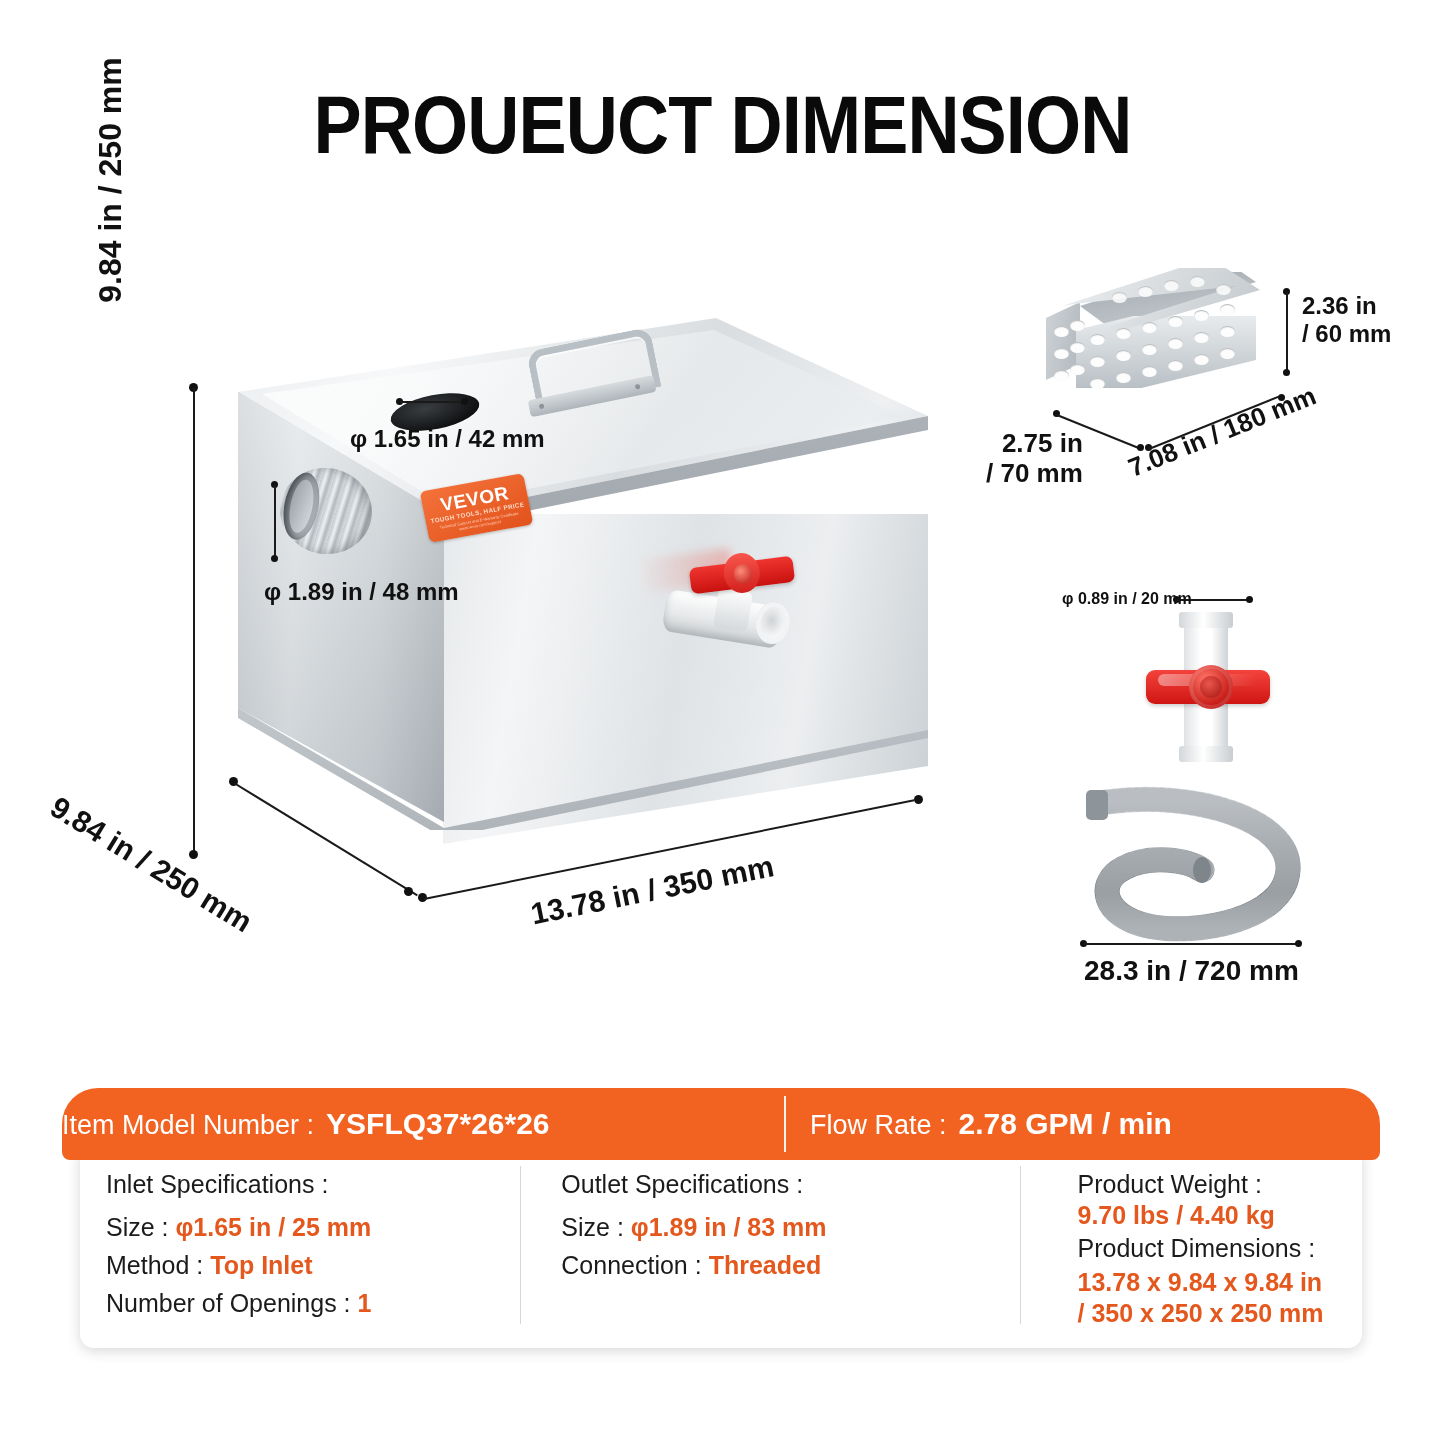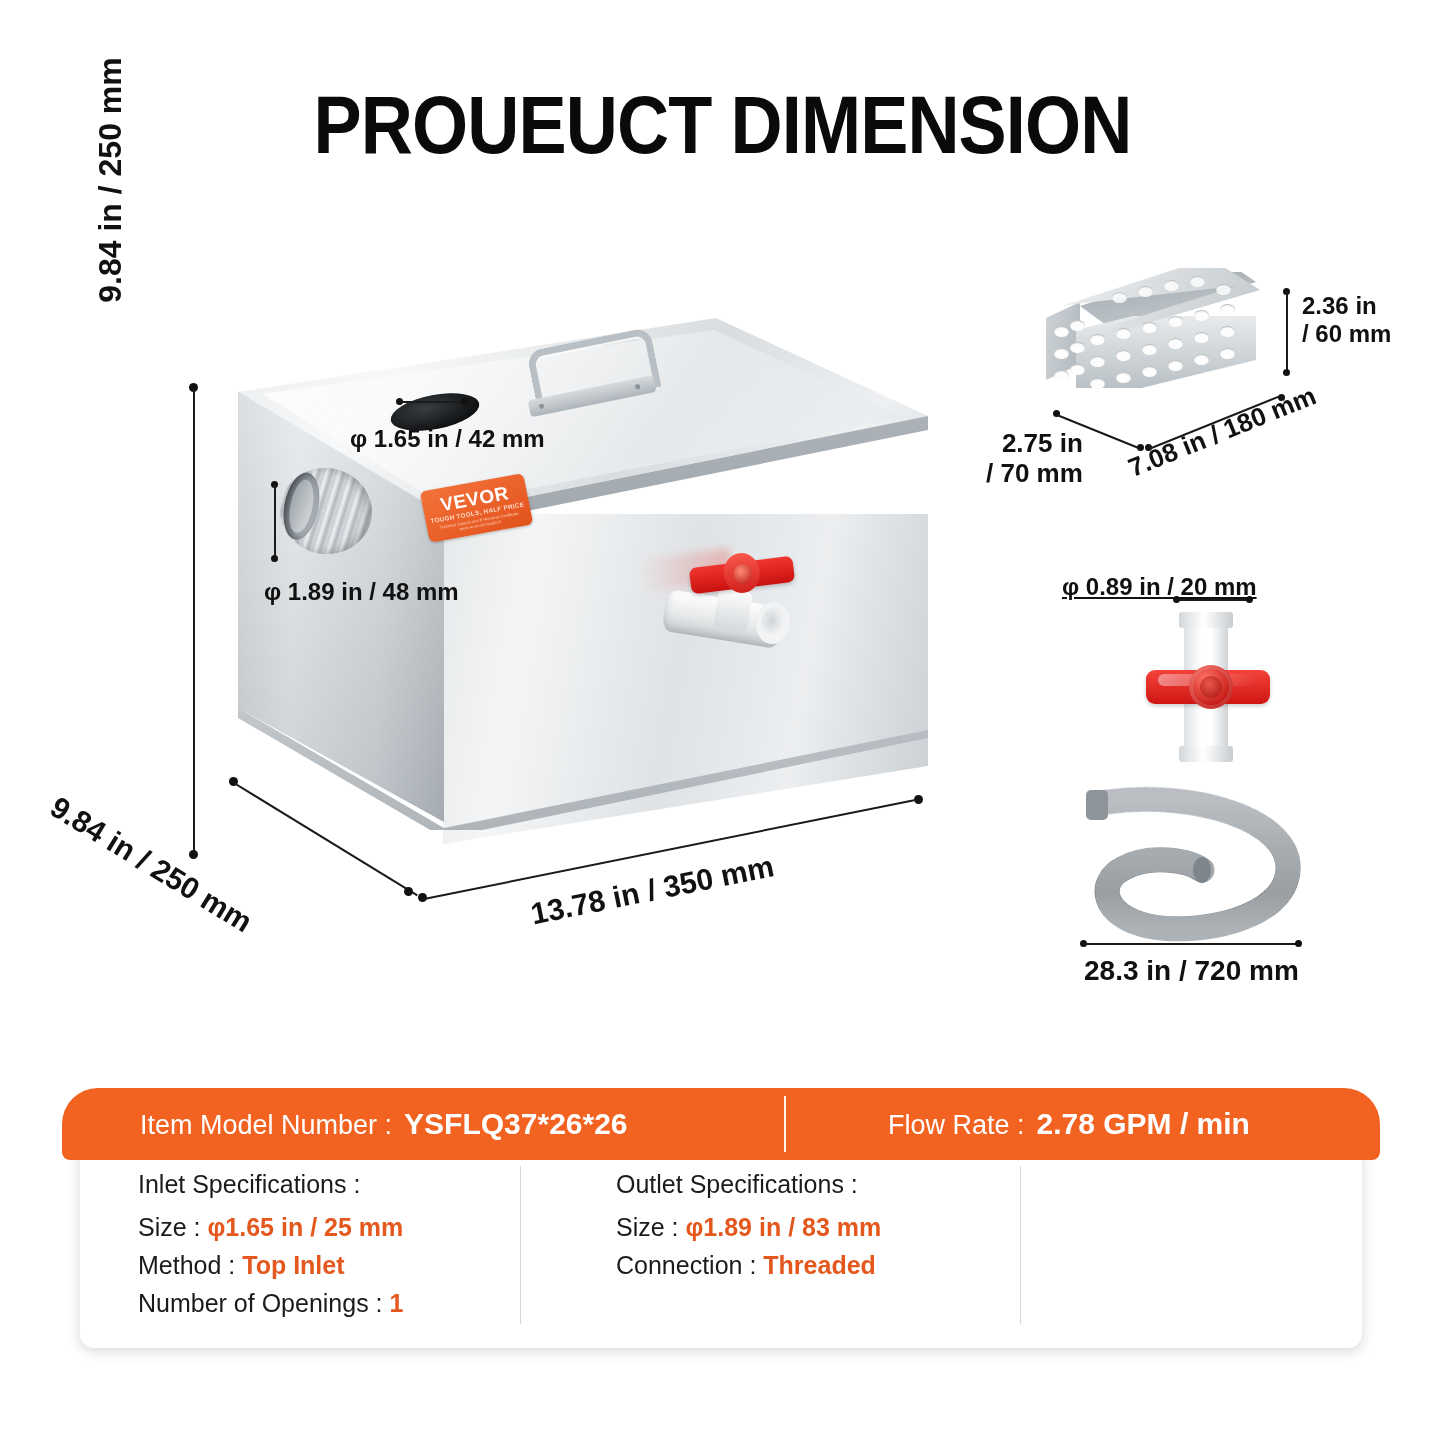--- a/index.html
+++ b/index.html
@@ -303,35 +303,35 @@
     position:absolute;left:0;top:0;width:1318px;height:72px;
     background:#f26322;
     border-radius:36px 36px 8px 8px;
     display:flex;align-items:center;
     overflow:hidden;
   }
   .head-cell{
     flex:0 0 auto;display:flex;align-items:baseline;
     color:#fff;white-space:nowrap;
   }
-  .head-cell.left{padding-left:78px;width:660px;}
+  .head-cell.left{width:660px;}
   .head-cell.right{padding-left:88px;justify-content:space-between;}
   .head-lab{font-size:27px;font-weight:400;}
   .head-val{font-size:30px;font-weight:700;margin-left:12px;}
   .head-div{
     position:absolute;left:722px;top:8px;width:2px;height:56px;
     background:rgba(255,255,255,.92);
   }
 
   .cols{
     position:absolute;left:0;top:0;width:100%;height:100%;
     display:flex;
   }
   .col{position:relative;padding:26px 0 0 0;}
-  .col.c1{width:440px;padding-left:58px;}
+  .col.c1{width:440px;padding-left:26px;}
   .col.c2{width:500px;padding-left:38px;}
   .col.c3{width:300px;padding-left:42px;}
   .vdiv{
     position:absolute;top:22px;width:1px;height:158px;background:#d7d7d7;
   }
   .vdiv.a{left:440px;}
   .vdiv.b{left:940px;}
 
   .ctitle{font-size:25px;color:#1b1b1b;font-weight:400;margin-bottom:14px;}
   .crow{font-size:25px;color:#1b1b1b;font-weight:400;margin-bottom:9px;white-space:nowrap;}
@@ -473,21 +473,21 @@
   <div class="dim" style="left:1124px;top:455px;font-size:26px;transform:rotate(-22deg);transform-origin:left top;">7.08 in / 180 mm</div>
 
   <div class="valve2">
     <div class="v2-pipe"></div>
     <div class="v2-wing"></div>
     <div class="v2-cap"></div>
   </div>
   <div class="dot sm" style="left:1173px;top:596px;"></div>
   <div class="leader h" style="left:1177px;top:599px;width:72px;"></div>
   <div class="dot sm" style="left:1246px;top:596px;"></div>
-  <div class="dim" style="left:1062px;top:573px;font-size:24px;text-decoration:underline;">φ 0.89 in / 20 mm</div>
+  <div class="dim" style="left:1062px;top:590px;font-size:16px;">φ 0.89 in / 20 mm</div>
 
   <div class="hose">
     <svg width="260" height="160" viewBox="0 0 260 160">
       <defs>
         <linearGradient id="hg" x1="0" y1="0" x2="0" y2="1">
           <stop offset="0%" stop-color="#d6dadd"></stop>
           <stop offset="38%" stop-color="#9aa1a7"></stop>
           <stop offset="72%" stop-color="#6f767c"></stop>
           <stop offset="100%" stop-color="#aab1b6"></stop>
         </linearGradient>
@@ -530,20 +530,27 @@
           <div class="crow">
             <span>Size :</span>
             <span class="v">φ1.89 in / 83 mm</span>
           </div>
           <div class="crow">
             <span>Connection :</span>
             <span class="v">Threaded</span>
           </div>
         </div>
 
+        <div class="col c3">
+          <div class="ctitle">Product Weight :</div>
+          <div class="big">9.70 lbs / 4.40 kg</div>
+          <div class="t2">Product Dimensions :</div>
+          <div class="dimline">13.78 x 9.84 x 9.84 in</div>
+          <div class="dimline">/ 350 x 250 x 250 mm</div>
+        </div>
 
         <div class="vdiv a"></div>
         <div class="vdiv b"></div>
       </div>
     </div>
 
     <div class="card-head">
       <div class="head-cell left">
         <span class="head-lab">Item Model Number :</span>
         <span class="head-val">YSFLQ37*26*26</span>

